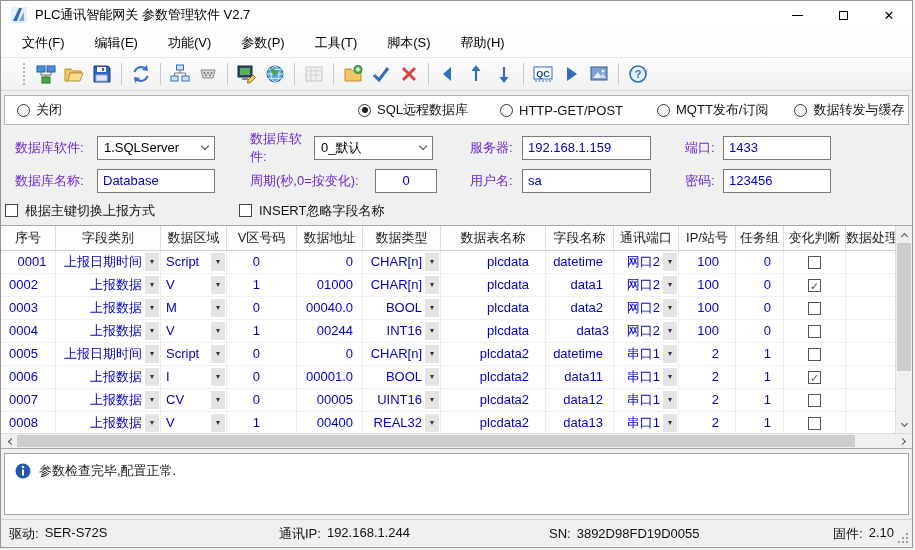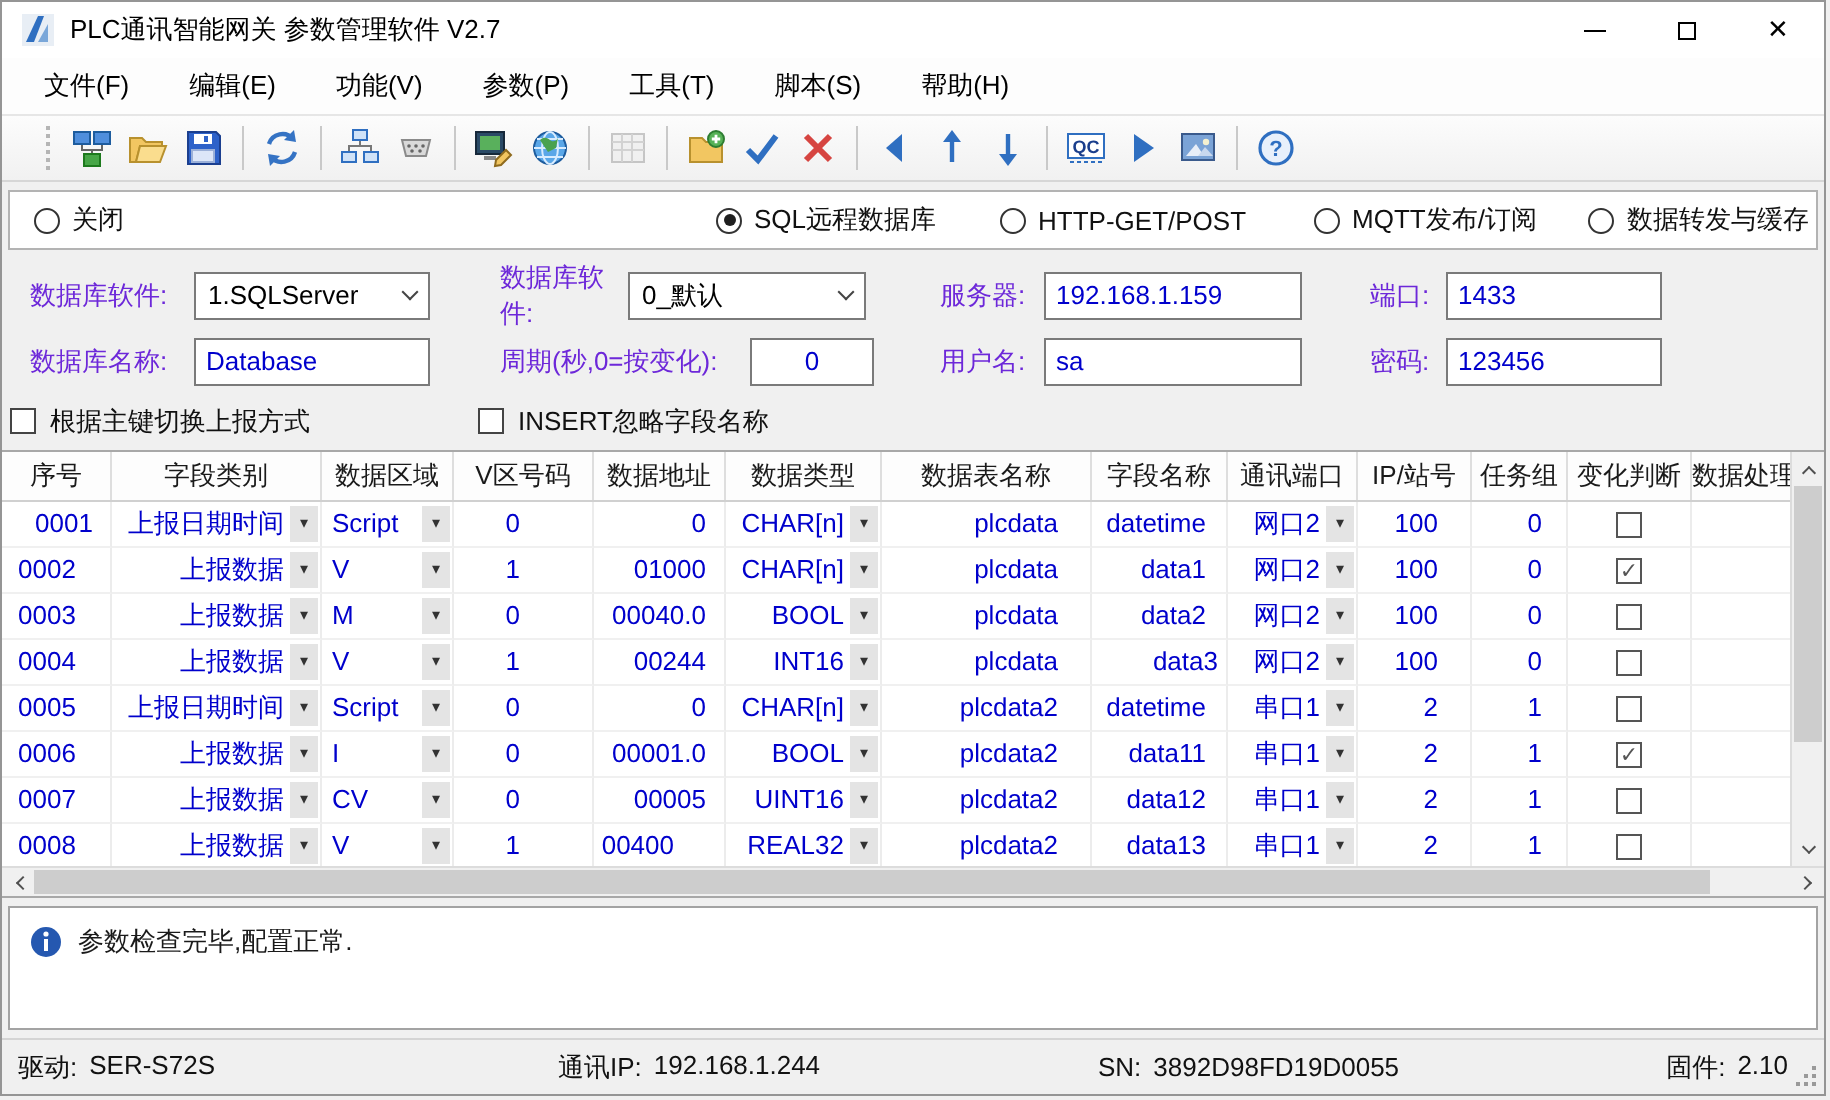--- a/index.html
+++ b/index.html
@@ -556,21 +556,21 @@
           <div class="td plain" style="width: 55px; padding-left: 8px;">0008</div>
           <div class="td ar" style="width: 105px;">
             <span class="ctext">上报数据</span>
             <span class="ddbtn">▾</span>
           </div>
           <div class="td al" style="width: 66px;">
             <span class="ctext">V</span>
             <span class="ddbtn">▾</span>
           </div>
           <div class="td plain ar2" style="width: 70px; text-align: right; padding-right: 36px;">1</div>
-          <div class="td plain ar2" style="width: 66px; text-align: right; padding-right: 25px;">00400</div>
+          <div class="td plain ar2" style="width: 66px; text-align: right; padding-right: 9px;">00400</div>
           <div class="td ar" style="width: 78px;">
             <span class="ctext">REAL32</span>
             <span class="ddbtn">▾</span>
           </div>
           <div class="td plain ar2" style="width: 105px; text-align: right; padding-right: 16px;">plcdata2</div>
           <div class="td plain ar2" style="width: 68px; text-align: right; padding-right: 10px;">data13</div>
           <div class="td ar" style="width: 65px;">
             <span class="ctext">串口1</span>
             <span class="ddbtn">▾</span>
           </div>

